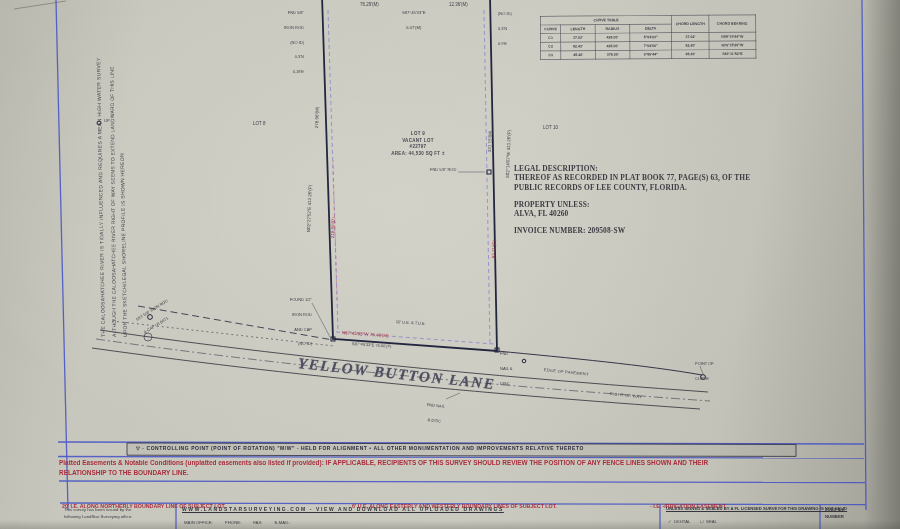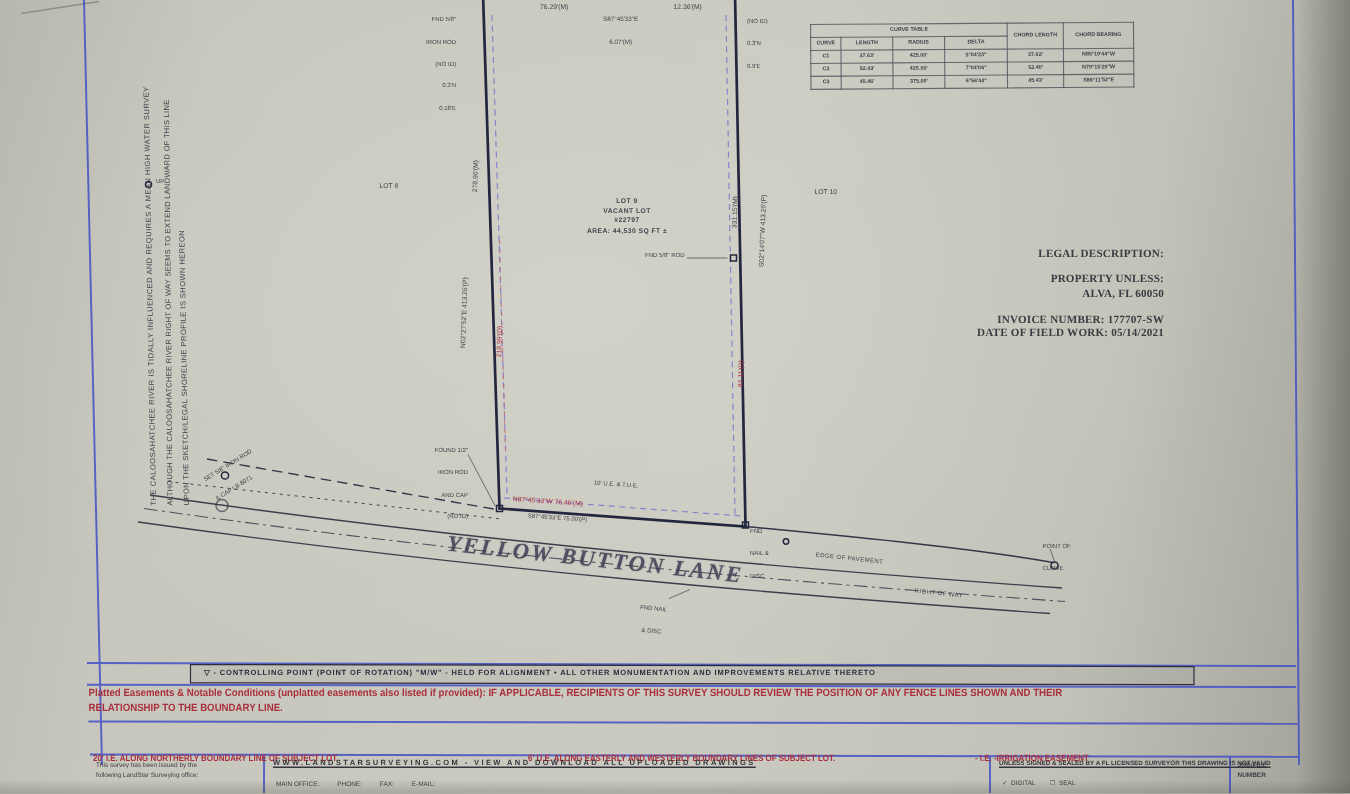--- a/index.html
+++ b/index.html
@@ -19,21 +19,21 @@
   .t{position:absolute;white-space:pre;color:#3e3e47;line-height:1.18;transform-origin:0 0;}
   .red{color:#a92f3e;}
   .b{font-weight:700;}
   .ctr{text-align:center;}
   .rgt{text-align:right;}
   .curve-table{position:absolute;left:540px;top:16px;width:300px;border-collapse:collapse;
     transform:scale(.72) rotate(-.4deg);transform-origin:0 0;}
   .curve-table th,.curve-table td{border:1px solid rgba(70,70,82,.75);font-size:5px;
     font-weight:700;color:#3e3e47;padding:0 1px;text-align:center;height:11px;line-height:1;}
   .legal{position:absolute;left:514px;top:164px;width:262px;font-family:"Liberation Serif",serif;
-    font-weight:700;color:#3b3b42;font-size:7.4px;line-height:9.3px;letter-spacing:.15px;text-align:right;}
+    font-weight:700;color:#3b3b42;font-size:7.4px;line-height:9.3px;letter-spacing:.15px;}
   .legal .gap{margin-top:8px;}
   .lot-label{position:absolute;left:376px;top:131px;width:84px;text-align:center;
     font-size:4.5px;font-weight:700;color:#46464f;line-height:6.6px;letter-spacing:.3px;}
   .legend-strip{position:absolute;left:136px;top:445px;font-size:5px;font-weight:700;
     color:#2c2c3e;letter-spacing:.55px;}
   .cond1{position:absolute;left:59px;top:459px;width:806px;font-size:7px;font-weight:700;
     color:#a92f3e;transform:scaleX(.92);transform-origin:0 0;white-space:pre;}
   .cond2{position:absolute;left:59px;top:469px;font-size:7px;font-weight:700;color:#a92f3e;
     transform:scaleX(.92);transform-origin:0 0;white-space:pre;}
   .ease{position:absolute;font-size:6px;font-weight:700;color:#a92f3e;line-height:9px;
@@ -146,24 +146,25 @@
       <td>375.00'</td>
           <td>6°56'44"</td>
       <td>45.43'</td>
           <td>S86°11'52"E</td>
     </tr>
   </tbody>
     </table>
 
   <div class="legal">
     <div>LEGAL DESCRIPTION:</div>
+    <div>THEREOF AS RECORDED IN PLAT BOOK 77, PAGE(S) 63, OF THE</div>
+    <div>PUBLIC RECORDS OF LEE COUNTY, FLORIDA.</div>
     <div class="gap">PROPERTY UNLESS:</div>
-    <div>ALVA, FL 60050</div>
-    <div class="gap">INVOICE NUMBER: 177707-SW</div>
-    <div>DATE OF FIELD WORK: 05/14/2021</div>
+    <div>ALVA, FL 40260</div>
+    <div class="gap">INVOICE NUMBER: 209508-SW</div>
   </div>
 
   <div class="lot-label">
     <div>LOT 9</div>
     <div>VACANT LOT</div>
     <div>#22797</div>
     <div>AREA: 44,530 SQ FT ±</div>
   </div>
 
   <div class="t" style="left:314px;top:128px;font-size:4.5px;transform:rotate(-88deg);">278.96'(M)</div>

